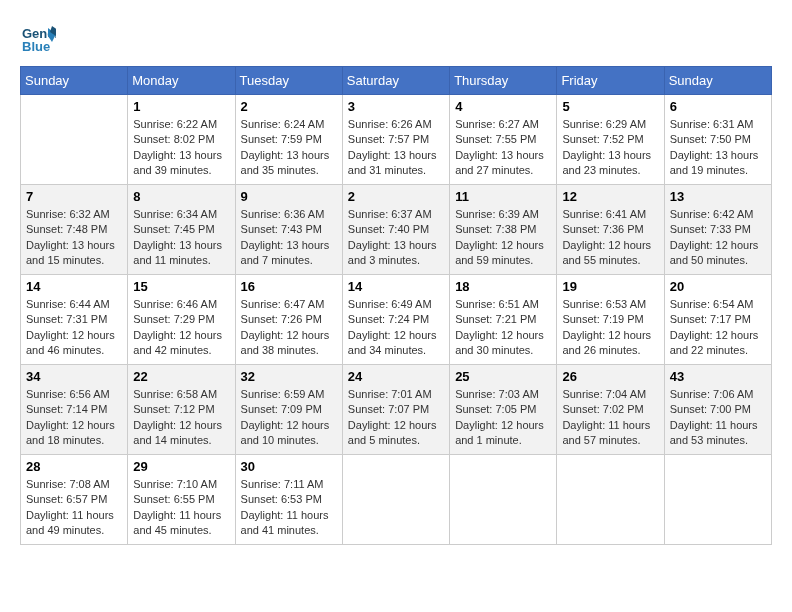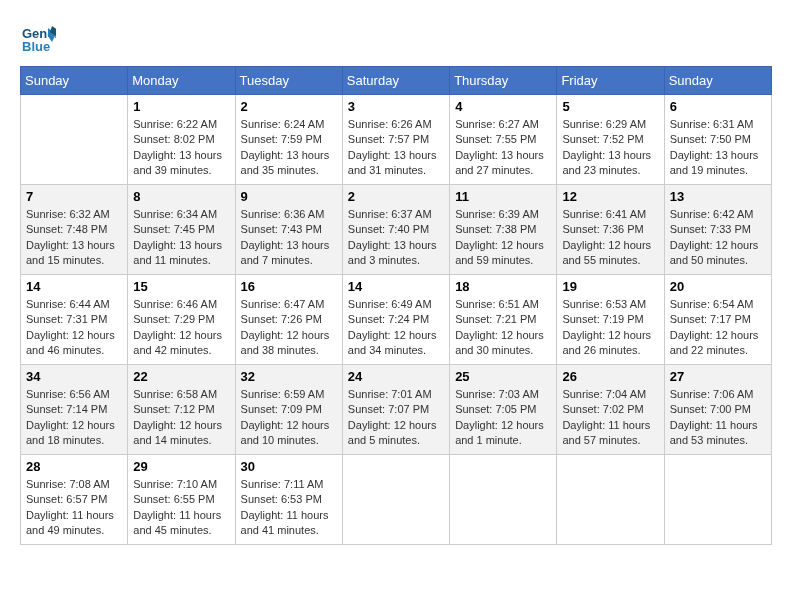--- a/index.html
+++ b/index.html
@@ -228,21 +228,21 @@
         </td>
         <td>
           <span class="day-number">25</span>
           <div class="day-info">Sunrise: 7:03 AM<br>Sunset: 7:05 PM<br>Daylight: 12 hours<br>and 1 minute.</div>
         </td>
         <td>
           <span class="day-number">26</span>
           <div class="day-info">Sunrise: 7:04 AM<br>Sunset: 7:02 PM<br>Daylight: 11 hours<br>and 57 minutes.</div>
         </td>
         <td>
-          <span class="day-number">27</span>
+          <span class="day-number">43</span>
           <div class="day-info">Sunrise: 7:06 AM<br>Sunset: 7:00 PM<br>Daylight: 11 hours<br>and 53 minutes.</div>
         </td>
       </tr>
       <tr>
         <td>
           <span class="day-number">28</span>
           <div class="day-info">Sunrise: 7:08 AM<br>Sunset: 6:57 PM<br>Daylight: 11 hours<br>and 49 minutes.</div>
         </td>
         <td>
           <span class="day-number">29</span>

